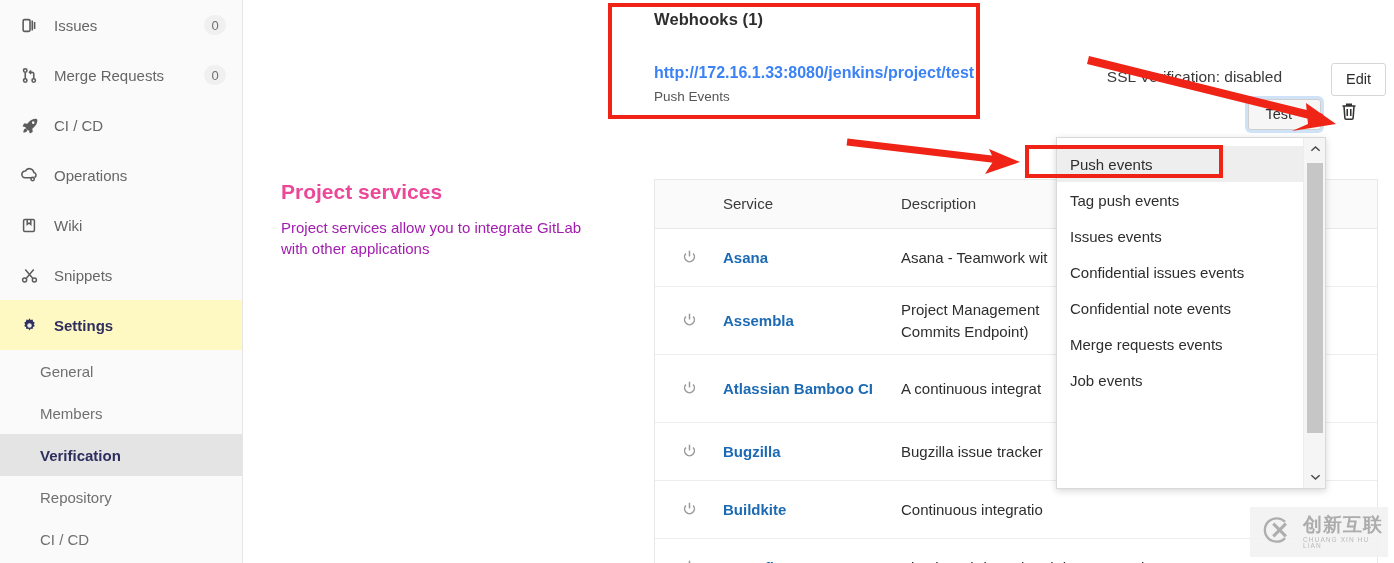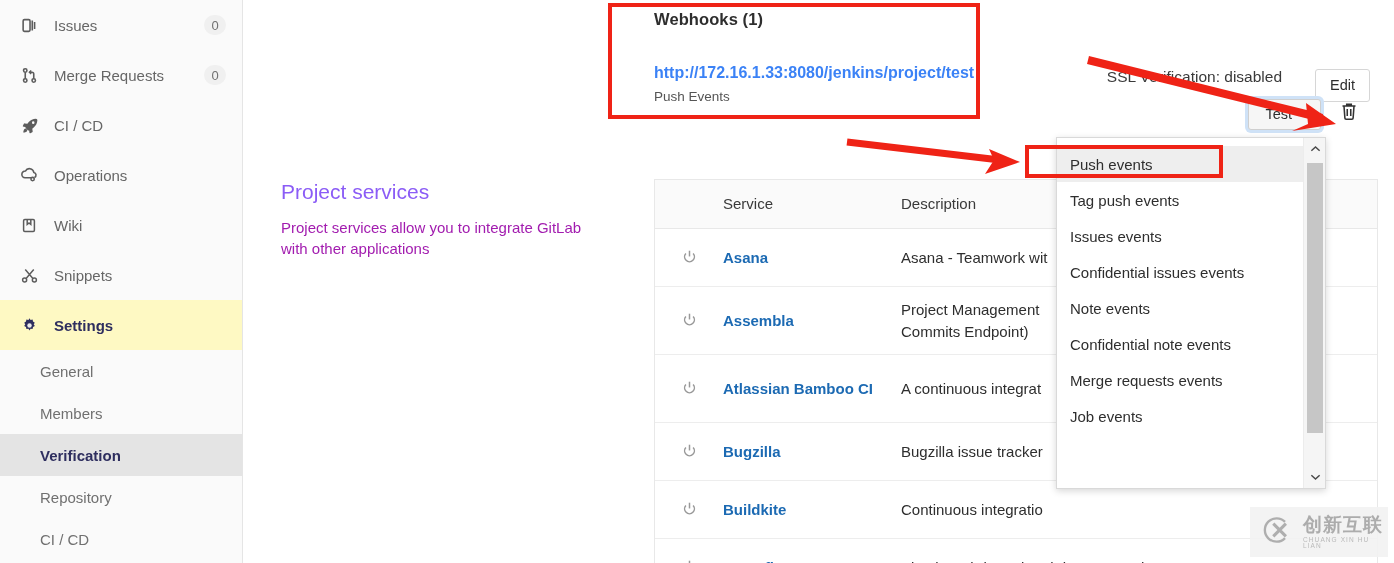--- a/index.html
+++ b/index.html
@@ -107,23 +107,22 @@
   .btn {
     background: #fff;
     border: 1px solid #d6d6d6;
     border-radius: 3px;
     font-size: 14.5px;
     color: #2e2e2e;
     cursor: pointer;
     font-family: "Liberation Sans", sans-serif;
   }
   #edit-button {
-    position: absolute; right: 24px; top: 63px;
+    position: absolute; right: 8px; top: 63px;
     padding: 7px 14px 8px;
-    margin-top: 6px;
   }
   #test-button {
     position: absolute; right: 73px; top: 99px;
     padding: 6px 9px 7px 16px;
     background: #f6f6f6;
     border: 1px solid #cfcfcf;
     box-shadow: 0 0 0 3px #cfe2f7;
     display: flex; align-items: center; gap: 11px;
   }
   #test-button .caret {
@@ -139,21 +138,21 @@
     cursor: pointer;
     color: #333;
   }
 
   
   #services-heading {
     position: absolute; left: 38px; top: 180px;
     width: 330px;
   }
   #services-title {
-    font-size: 21px; font-weight: normal; color: #8b5cf6;
+    font-size: 21px; font-weight: bold; color: #ec4899;
     margin: 0 0 13px 0;
   }
   #services-desc {
     font-size: 15px; color: #a21caf; line-height: 1.42;
   }
 
   
   #services-table {
     position: absolute;
     left: 411px; top: 179px;
@@ -499,21 +498,20 @@
 
     </div>
   </section>
 
   <div id="test-dropdown">
     <div id="dropdown-list">
       <div class="dd-item hovered">Push events</div>
       <div class="dd-item">Tag push events</div>
       <div class="dd-item">Issues events</div>
       <div class="dd-item">Confidential issues events</div>
-      <div class="dd-item">Note events</div>
       <div class="dd-item">Confidential note events</div>
       <div class="dd-item">Merge requests events</div>
       <div class="dd-item">Job events</div>
     </div>
 
     <div id="dd-scrollbar">
       <div class="sb-arrow" id="sb-up">
         <svg width="11" height="8" viewBox="0 0 12 8" fill="none" stroke="currentColor" stroke-width="1.6">
             <path d="M1.5 6L6 1.8 10.5 6"></path>
           </svg>

